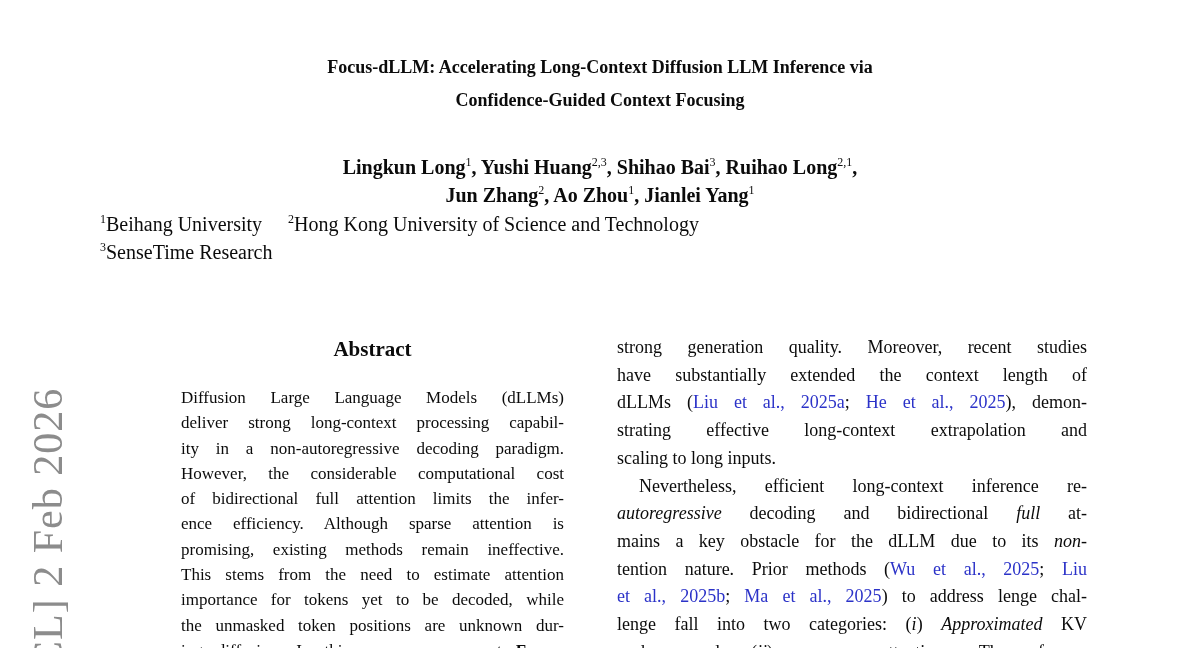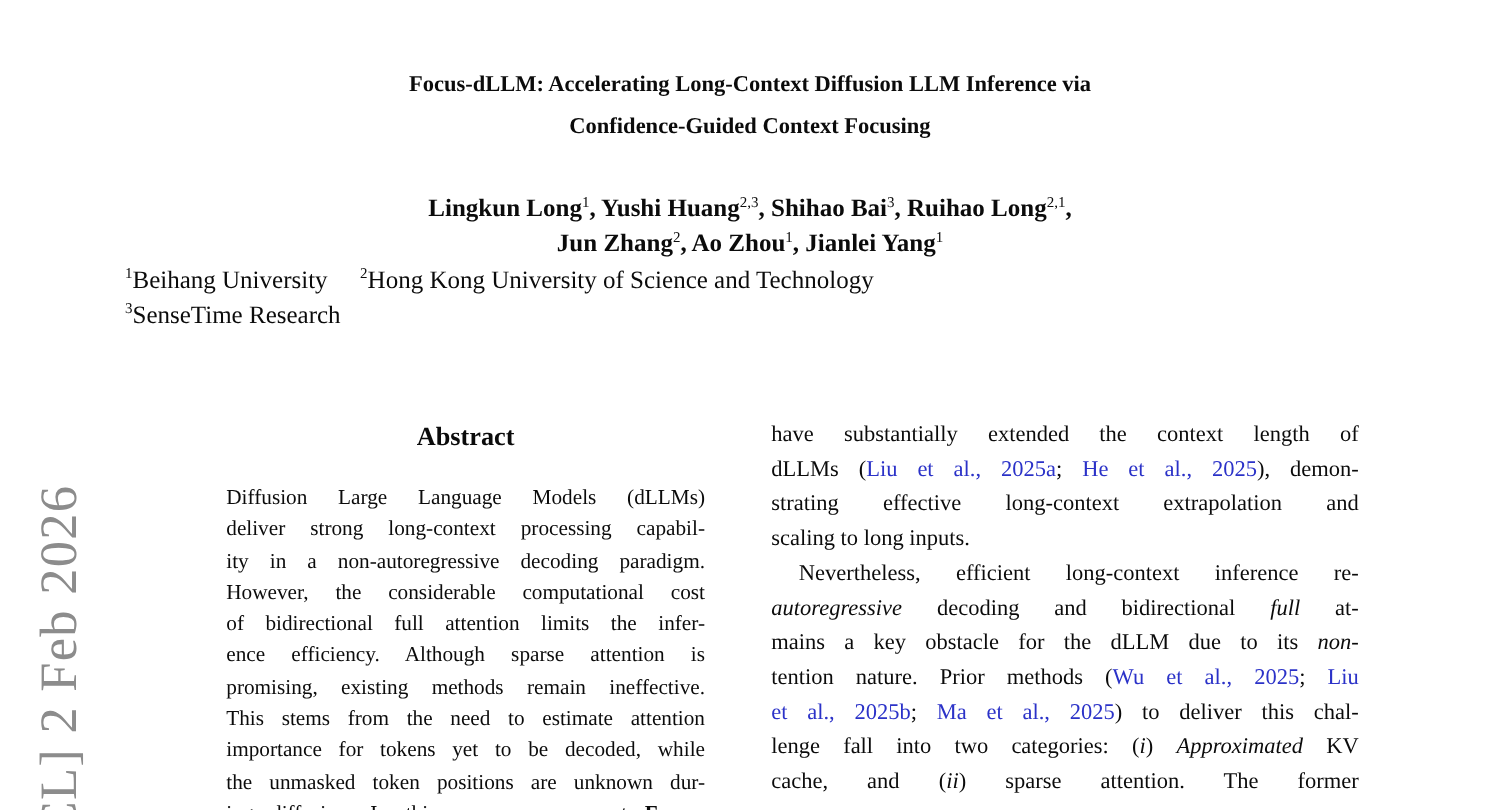--- a/index.html
+++ b/index.html
@@ -75,29 +75,30 @@
         <div class="jline"><span class="run-p">promising, existing methods remain ineffective.</span></div>
         <div class="jline"><span class="run-p">This stems from the need to estimate attention</span></div>
         <div class="jline"><span class="run-p">importance for tokens yet to be decoded, while</span></div>
         <div class="jline"><span class="run-p">the unmasked token positions are unknown dur-</span></div>
         <div class="jline"><span class="run-p">ing diffusion. In this paper, we present </span><span class="run-b">Focus-</span></div>
       </div>
   </div>
 
   <div class="col-right">
     <div>
+        <div class="jline"><span class="run-p">strong generation quality. Moreover, recent studies</span></div>
         <div class="jline"><span class="run-p">have substantially extended the context length of</span></div>
         <div class="jline"><span class="run-p">dLLMs (</span><span class="run-c">Liu et al., 2025a</span><span class="run-p">; </span><span class="run-c">He et al., 2025</span><span class="run-p">), demon-</span></div>
         <div class="jline"><span class="run-p">strating effective long-context extrapolation and</span></div>
         <div class="jline last"><span class="run-p">scaling to long inputs.</span></div>
       </div>
     <div>
         <div class="jline indent"><span class="run-p">Nevertheless, efficient long-context inference re-</span></div>
         <div class="jline"><span class="run-i">autoregressive</span><span class="run-p"> decoding and bidirectional </span><span class="run-i">full</span><span class="run-p"> at-</span></div>
         <div class="jline"><span class="run-p">mains a key obstacle for the dLLM due to its </span><span class="run-i">non-</span></div>
         <div class="jline"><span class="run-p">tention nature. Prior methods (</span><span class="run-c">Wu et al., 2025</span><span class="run-p">; </span><span class="run-c">Liu</span></div>
-        <div class="jline"><span class="run-c">et al., 2025b</span><span class="run-p">; </span><span class="run-c">Ma et al., 2025</span><span class="run-p">) to deliver this chal-</span></div>
+        <div class="jline"><span class="run-c">et al., 2025b</span><span class="run-p">; </span><span class="run-c">Ma et al., 2025</span><span class="run-p">) to address lenge chal-</span></div>
         <div class="jline"><span class="run-p">lenge fall into two categories: (</span><span class="run-i">i</span><span class="run-p">) </span><span class="run-i">Approximated</span><span class="run-p"> KV</span></div>
         <div class="jline"><span class="run-p">cache, and (</span><span class="run-i">ii</span><span class="run-p">) sparse attention. The former</span></div>
       </div>
   </div>
 
 </div>
 
 </body></html>

